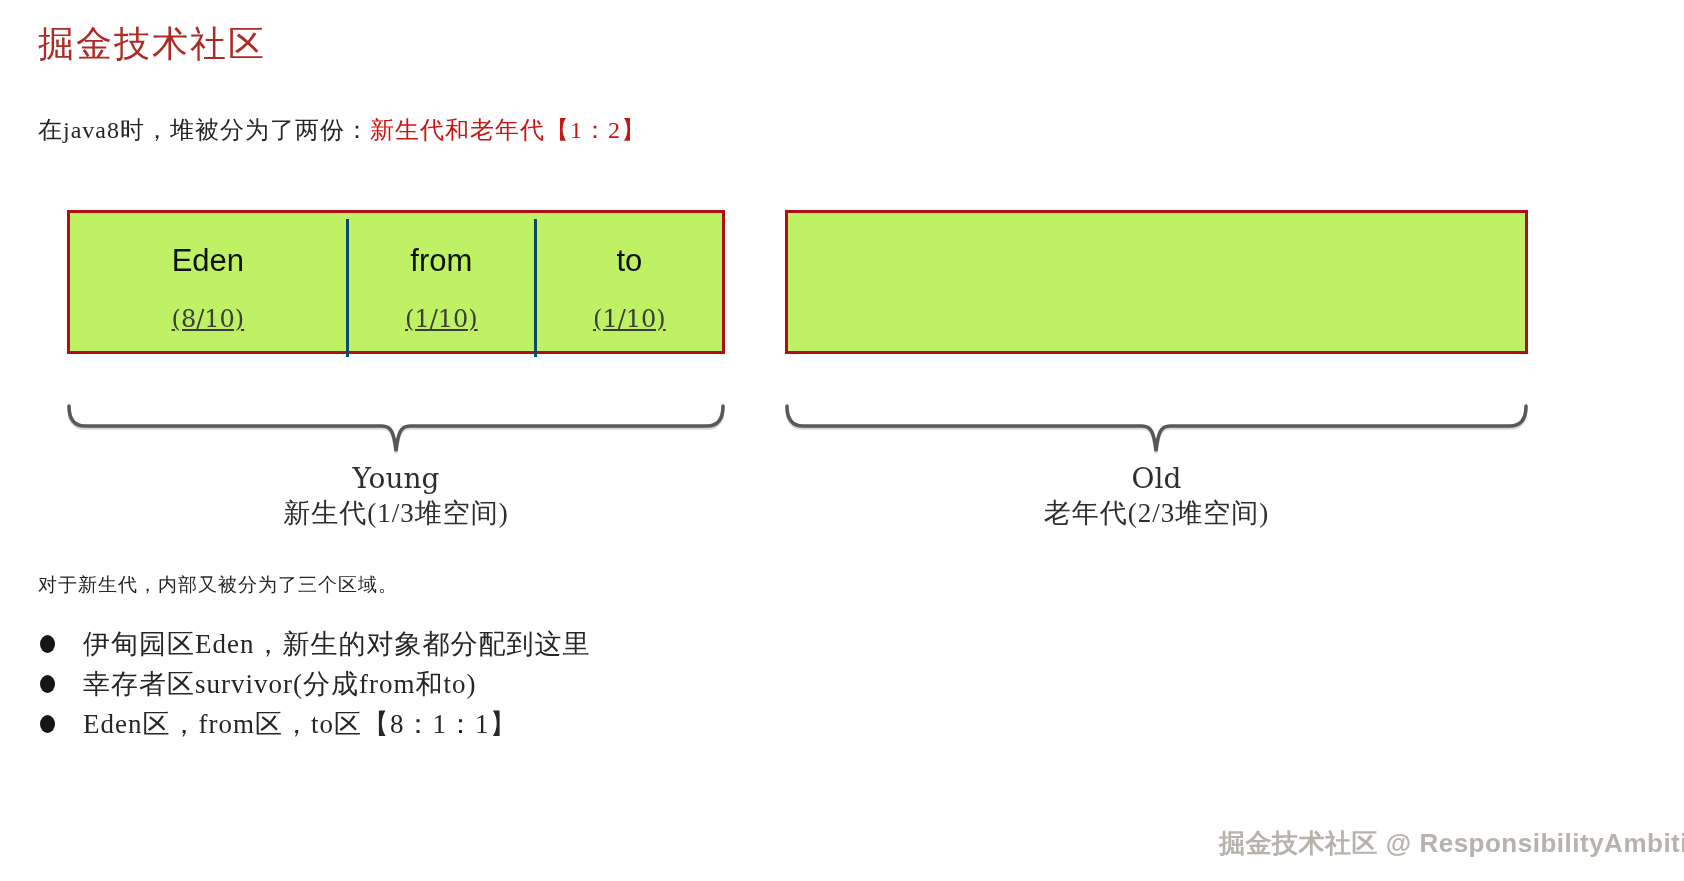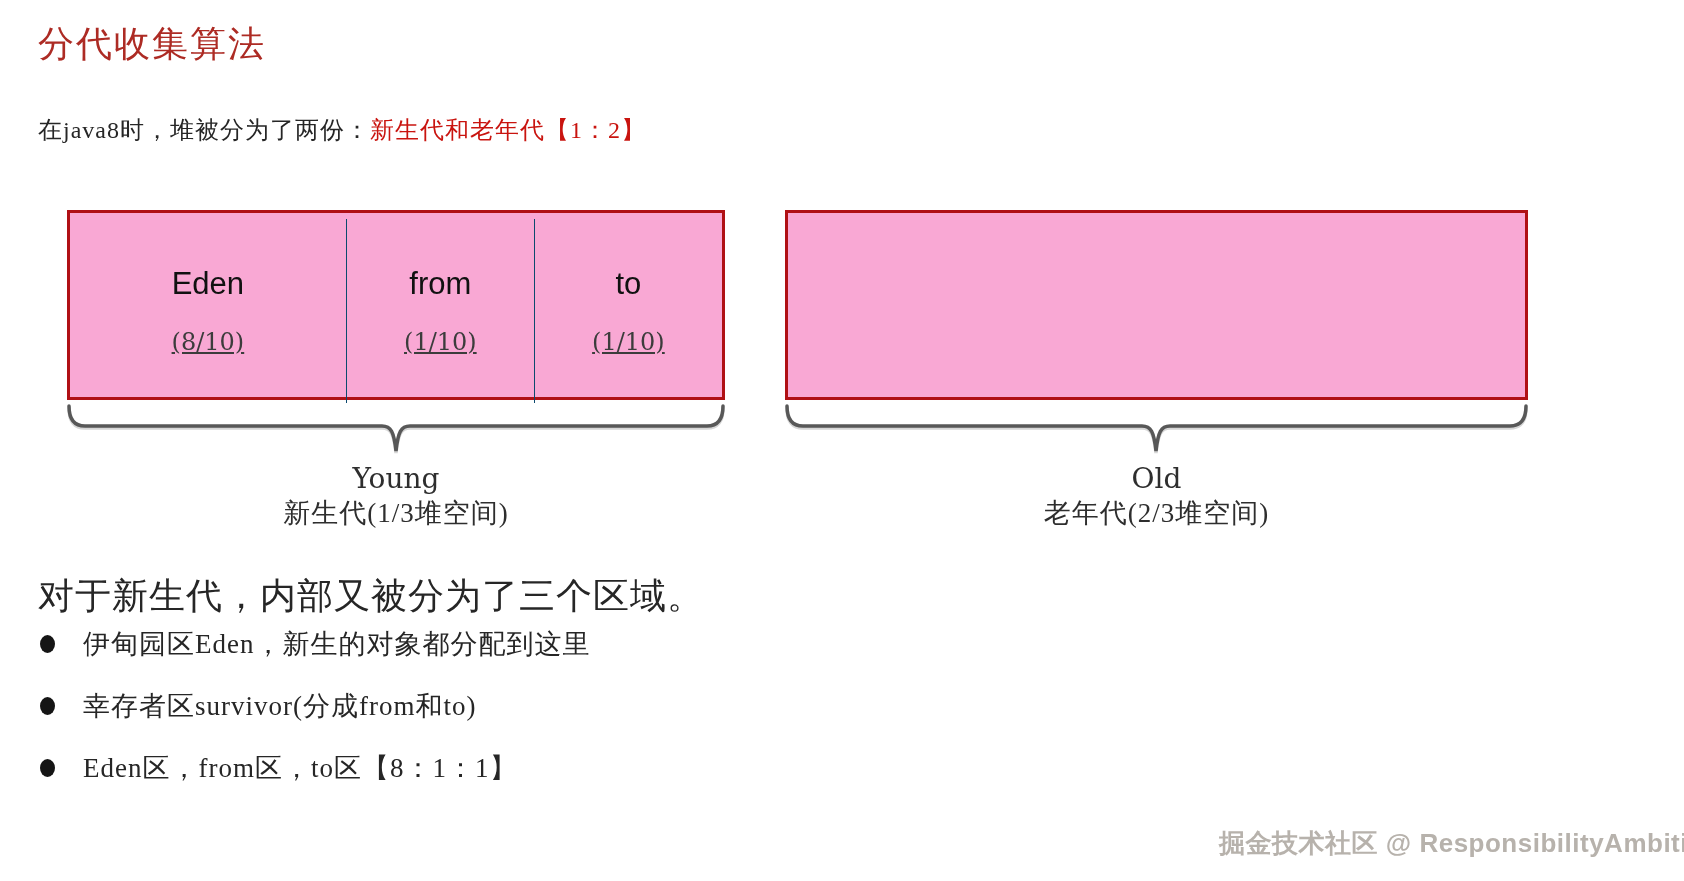--- a/index.html
+++ b/index.html
@@ -26,36 +26,36 @@
     font-size: 24px;
     letter-spacing: 1px;
   }
   .intro .plain { color: #262626; }
   .intro .em { color: #C9140F; }
 
   
   .heap-box {
     position: absolute;
     top: 210px;
-    height: 190px;
+    height: 144px;
     border: 3px solid #B01015;
-    background: #f9a8d4;
+    background: #bef264;
   }
   .young-box { left: 67px; width: 658px; display: flex; }
   .old-box   { left: 785px; width: 743px; }
 
   .region {
     display: flex;
     flex-direction: column;
     align-items: center;
     justify-content: center;
     gap: 26px;
     transform: translateY(6px);
   }
-  .region + .region { border-left: 1px solid #0c4a6e; }
+  .region + .region { border-left: 3px solid #0c4a6e; }
   .region-eden { width: 42.3%; }
   .region-from { width: 28.85%; }
   .region-to   { width: 28.85%; text-align: center; }
 
   .region-name {
     font-family: "Liberation Sans", "DejaVu Sans", sans-serif;
     font-size: 31px;
     color: #111111;
   }
   .region-fraction {
@@ -91,31 +91,30 @@
   .gen-label .zh {
     font-size: 27px;
     letter-spacing: 1px;
     text-align: center;
   }
 
   
   .lead {
     position: absolute;
     left: 38px; top: 572px;
-    font-size: 36px;
+    font-size: 19px;
     letter-spacing: 1px;
     color: #262626;
   }
 
   .bullet-list {
     position: absolute;
     left: 40px; top: 624px;
     display: flex;
     flex-direction: column;
-    gap: 22px;
   }
   .bullet-row {
     display: flex;
     align-items: center;
     gap: 28px;
     height: 40px;
   }
   .bullet-dot {
     width: 15px; height: 18px;
     background: #151515;
@@ -137,21 +136,21 @@
     font-weight: 700;
     font-size: 26px;
     color: #b7b2ac;
     text-shadow: 1px 1px 0 #ffffff, 2px 2px 1px #ffffff;
     letter-spacing: 0.5px;
   }
 </style>
 </head>
 <body>
 
-<h1 class="page-title">分代收集算法</h1>
+<h1 class="page-title">掘金技术社区</h1>
 
 <p class="intro">
   <span class="plain">在java8时，堆被分为了两份：</span><span class="em">新生代和老年代【1：2】</span>
 </p>
 
 <div class="heap-box young-box">
   <div class="region region-eden">
     <div class="region-name">Eden</div>
     <div class="region-fraction">(8/10)</div>
   </div>

